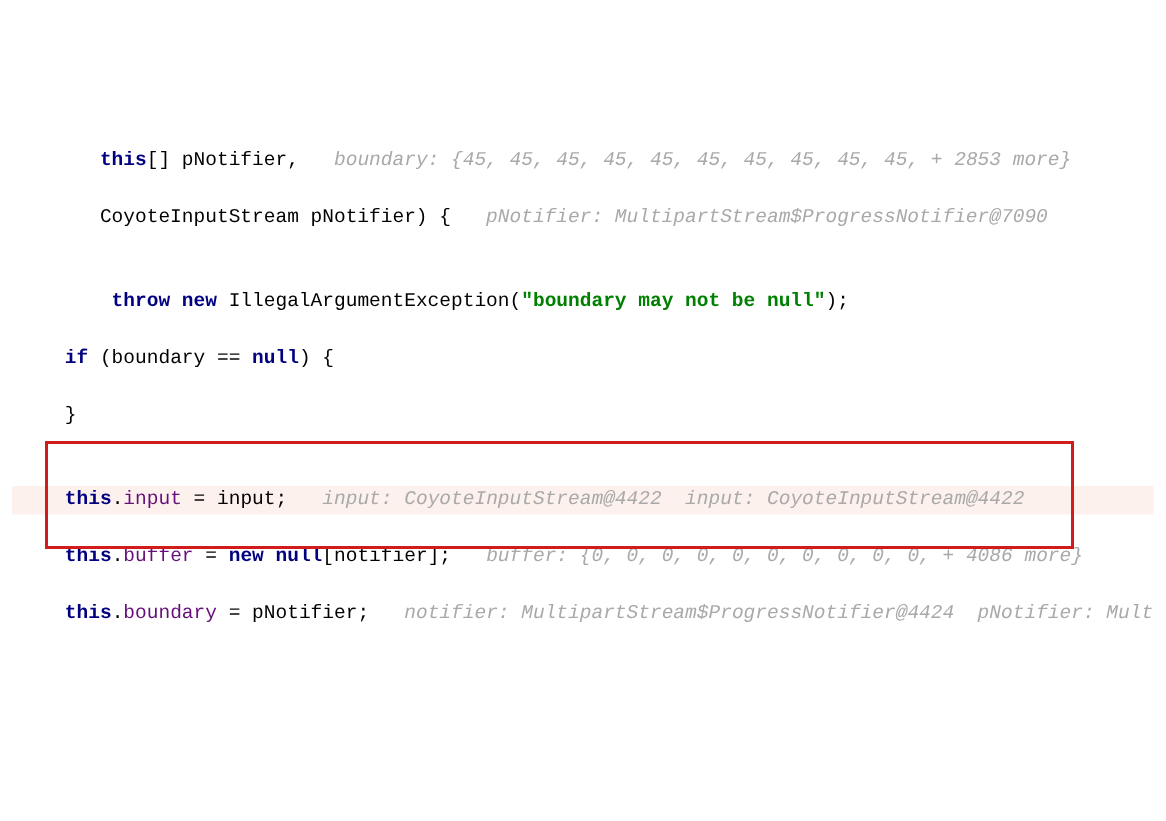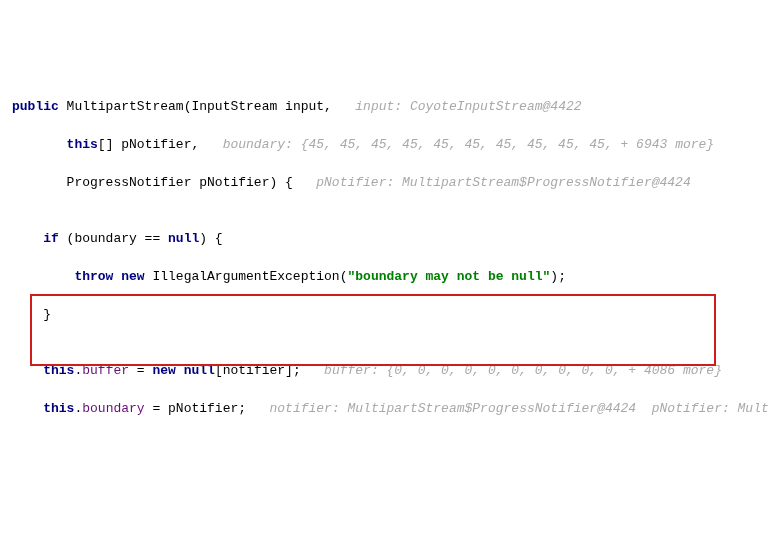--- a/index.html
+++ b/index.html
@@ -25,28 +25,28 @@
     border: 2px solid #d21c1c;
     pointer-events: none;
   }
 </style>
 </head>
 <body>
 
 
 
 <div>
-<span class="line"><span class="kw">public </span><span>MultipartStream</span><span>(</span><span class="type">InputStream</span><span> input,   </span><span class="hint">input: CoyoteInputStream@4422</span></span>
-<span class="line"><span class="kw">       this</span><span>[] pNotifier,   </span><span class="hint">boundary: {45, 45, 45, 45, 45, 45, 45, 45, 45, 45, + 6943 more}</span></span>
-<span class="line"><span>       ProgressNotifier pNotifier) {   </span><span class="hint">pNotifier: MultipartStream$ProgressNotifier@4424</span></span>
+<span class="line"><span class="kw">       this</span><span>[] pNotifier,   </span><span class="hint">boundary: {45, 45, 45, 45, 45, 45, 45, 45, 45, 45, + 2853 more}</span></span>
+<span class="line"><span>       CoyoteInputStream pNotifier) {   </span><span class="hint">pNotifier: MultipartStream$ProgressNotifier@7090</span></span>
 <span class="line"><span></span></span>
+<span class="line"><span class="kw">        throw new </span><span>IllegalArgumentException(</span><span class="str">"boundary may not be null"</span><span>);</span></span>
 <span class="line"><span class="kw">    if </span><span>(boundary == </span><span class="kw">null</span><span>) {</span></span>
-<span class="line"><span class="kw">        throw new </span><span>IllegalArgumentException(</span><span class="str">"boundary may not be null"</span><span>);</span></span>
 <span class="line"><span>    }</span></span>
 <span class="line"><span></span></span>
+<span class="line changed"><span class="kw">    this</span><span>.</span><span class="field">input</span><span> = input;   </span><span class="hint">input: CoyoteInputStream@4422  input: CoyoteInputStream@4422</span></span>
 <span class="line"><span class="kw">    this</span><span>.</span><span class="field">buffer</span><span> = </span><span class="kw">new null</span><span>[notifier];   </span><span class="hint">buffer: {0, 0, 0, 0, 0, 0, 0, 0, 0, 0, + 4086 more}</span></span>
 <span class="line"><span class="kw">    this</span><span>.</span><span class="field">boundary</span><span> = pNotifier;   </span><span class="hint">notifier: MultipartStream$ProgressNotifier@4424  pNotifier: Mult</span></span>
 <span class="line"><span></span></span>
 
 
 
 
 
 
 

